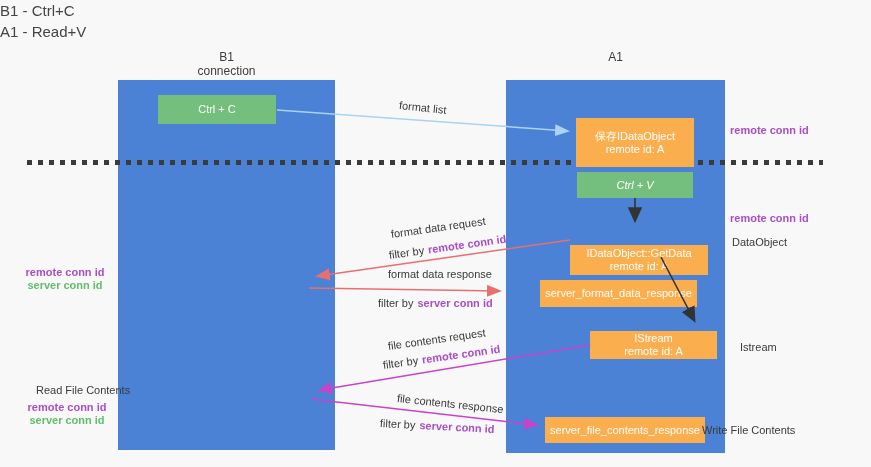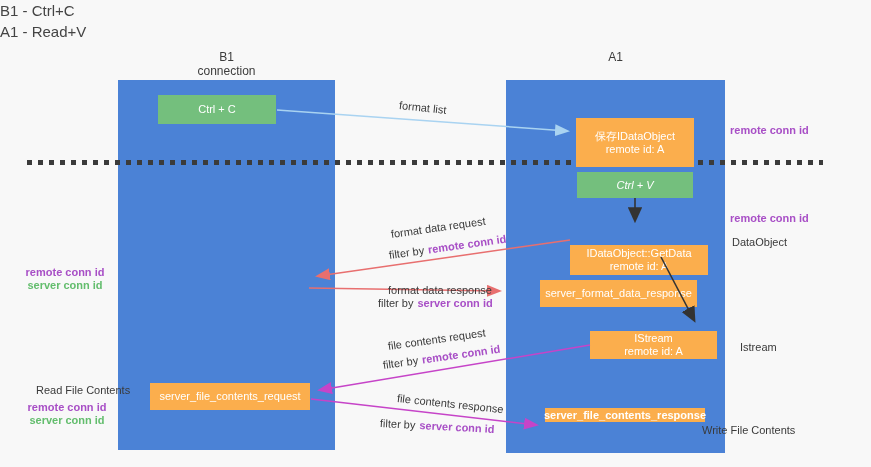--- a/index.html
+++ b/index.html
@@ -74,25 +74,22 @@
 
   <div class="node orange" style="left:508px;top:280px;width:157px;height:27px;margin-left:32px;">
     <div>server_format_data_response</div>
   </div>
 
   <div class="node orange" style="left:590px;top:331px;width:127px;height:28px;">
     <div>IStream</div>
     <div>remote id: A</div>
   </div>
 
-  <div class="node orange" style="left:150px;top:383px;width:160px;height:27px;">
-    <div>server_file_contents_request</div>
-  </div>
 
-  <div class="node orange" style="left:545px;top:408px;width:160px;height:14px;font-weight:bold;">
+  <div class="node orange" style="left:545px;top:417px;width:160px;height:26px;">
     <div>server_file_contents_response</div>
   </div>
 
   <svg class="links" width="871" height="467">
     <defs>
       <marker id="arr-blue" markerWidth="10" markerHeight="8" refX="8" refY="4" orient="auto">
         <path d="M0,0 L10,4 L0,8 Z" fill="#a9d3f1"></path>
         </marker>
       <marker id="arr-black" markerWidth="10" markerHeight="9" refX="8" refY="4.5" orient="auto">
         <path d="M0,0 L10,4.5 L0,9 Z" fill="#333"></path>
@@ -113,21 +110,21 @@
     <line x1="311" y1="399" x2="536" y2="425" stroke="#c644c8" stroke-width="1.5" marker-end="url(#arr-magenta)"></line>
   </svg>
 
   <div class="lbl rot-dn" style="left:399px;top:99px;">format list</div>
 
   <div class="lbl rot-up" style="left:391px;top:228px;">format data request</div>
   <div class="lbl rot-up" style="left:389px;top:249px;">
     <span>filter by</span><span class="hl purple">remote conn id</span>
   </div>
 
-  <div class="lbl" style="left:388px;top:284px;text-align:right;">format data response</div>
+  <div class="lbl" style="left:388px;top:268px;text-align:right;">format data response</div>
   <div class="lbl" style="left:378px;top:297px;">
     <span>filter by</span><span class="hl purple">server conn id</span>
   </div>
 
   <div class="lbl rot-up" style="left:388px;top:340px;">file contents request</div>
   <div class="lbl rot-up" style="left:383px;top:359px;">
     <span>filter by</span><span class="hl purple">remote conn id</span>
   </div>
 
   <div class="lbl rot-dn" style="left:397px;top:392px;">file contents response</div>

